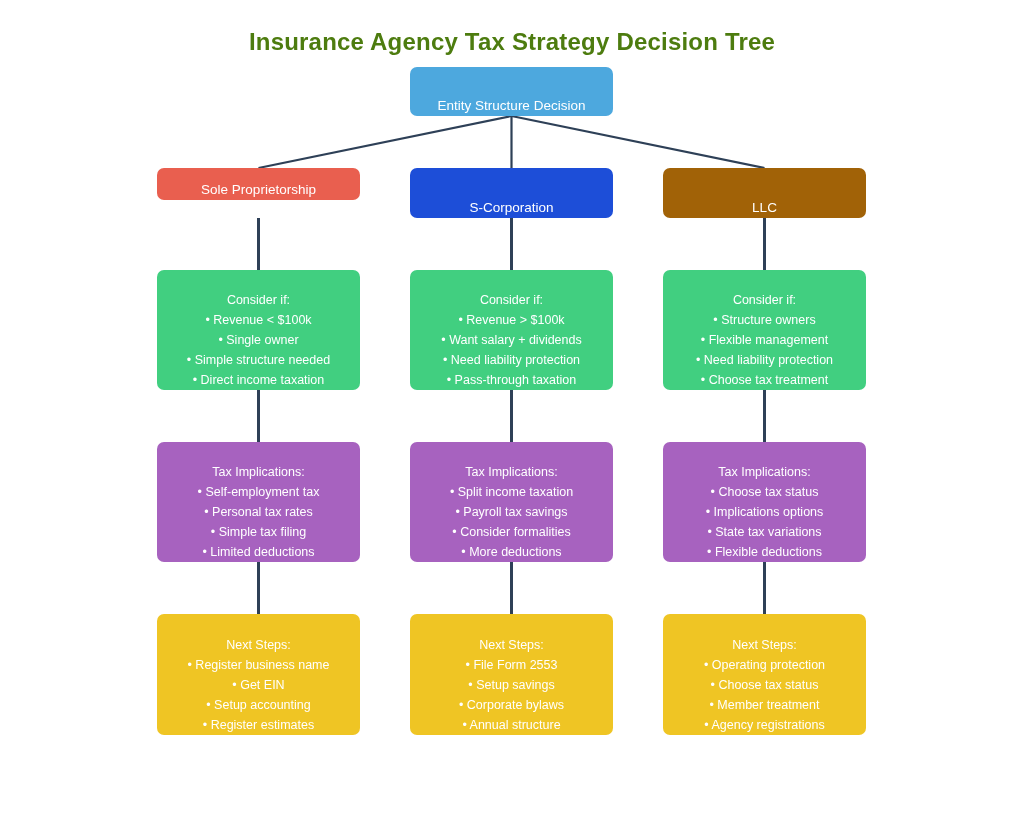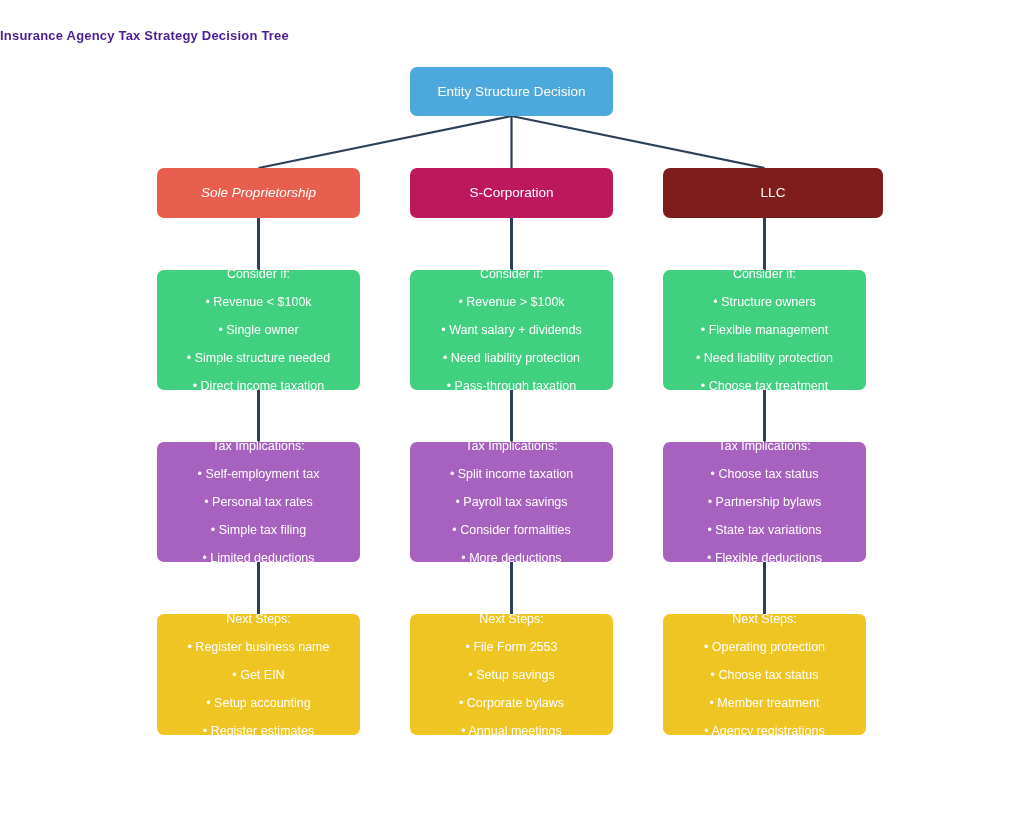--- a/index.html
+++ b/index.html
@@ -29,56 +29,56 @@
     width: 1024px;
     height: 821px;
     pointer-events: none;
   }
 
   .chart-title {
     position: absolute;
     left: 0;
     top: 28px;
     width: 1024px;
-    font-size: 13px;
+    text-align: center;
+    font-size: 24px;
     font-weight: bold;
-    color: #4c1d95;
+    color: #4d7c0f;
     letter-spacing: 0.2px;
   }
 
   .node {
     position: absolute;
     box-sizing: border-box;
     border-radius: 7px;
     color: #ffffff;
     display: flex;
     flex-direction: column;
     align-items: center;
-    justify-content: center;
+    justify-content: flex-end;
     text-align: center;
     font-size: 12.5px;
     line-height: 20px;
   }
 
   .node-root {
     font-size: 13.5px;
   }
 
   .node-entity {
     font-size: 13.5px;
   }
 
   .node-title {
     display: block;
     margin-bottom: 0px;
   }
 
   .node-item {
     display: block;
-    margin-top: 8px;
   }
 </style>
 </head>
 <body>
 
 <div id="diagram-canvas">
 
   <div class="chart-title">Insurance Agency Tax Strategy Decision Tree</div>
 
   <svg id="connector-layer" viewBox="0 0 1024 821" width="1024" height="821">
@@ -97,27 +97,27 @@
 
     <line x1="764.5" y1="218" x2="764.5" y2="270" stroke="#2e4057" stroke-width="3"></line>
     <line x1="764.5" y1="390" x2="764.5" y2="442" stroke="#2e4057" stroke-width="3"></line>
     <line x1="764.5" y1="562" x2="764.5" y2="614" stroke="#2e4057" stroke-width="3"></line>
   </svg>
 
   <div class="node node-root" style="left:410px; top:67px; width:203px; height:49px; background:#4da8de;">
     <span class="node-title">Entity Structure Decision</span>
   </div>
 
-  <div class="node node-entity" style="left:157px; top:168px; width:203px; height:50px; background:#e95f4f;font-style:italic;">
+  <div class="node node-entity" style="left:157px; top:168px; width:203px; height:32px; background:#e95f4f;">
     <span class="node-title">Sole Proprietorship</span>
   </div>
-  <div class="node node-entity" style="left:410px; top:168px; width:203px; height:50px; background:#be185d;">
+  <div class="node node-entity" style="left:410px; top:168px; width:203px; height:50px; background:#1d4ed8;">
     <span class="node-title">S-Corporation</span>
   </div>
-  <div class="node node-entity" style="left:663px; top:168px; width:220px; height:50px; background:#7f1d1d;">
+  <div class="node node-entity" style="left:663px; top:168px; width:203px; height:50px; background:#a16207;">
     <span class="node-title">LLC</span>
   </div>
 
   <div class="node" style="left:157px; top:270px; width:203px; height:120px; background:#41cf80;">
     <span class="node-title">Consider if:</span>
     <span class="node-item">• Revenue &lt; $100k</span>
     <span class="node-item">• Single owner</span>
     <span class="node-item">• Simple structure needed</span>
     <span class="node-item">• Direct income taxation</span>
   </div>
@@ -146,38 +146,38 @@
   <div class="node" style="left:410px; top:442px; width:203px; height:120px; background:#a762bf;">
     <span class="node-title">Tax Implications:</span>
     <span class="node-item">• Split income taxation</span>
     <span class="node-item">• Payroll tax savings</span>
     <span class="node-item">• Consider formalities</span>
     <span class="node-item">• More deductions</span>
   </div>
   <div class="node" style="left:663px; top:442px; width:203px; height:120px; background:#a762bf;">
     <span class="node-title">Tax Implications:</span>
     <span class="node-item">• Choose tax status</span>
-    <span class="node-item">• Partnership bylaws</span>
+    <span class="node-item">• Implications options</span>
     <span class="node-item">• State tax variations</span>
     <span class="node-item">• Flexible deductions</span>
   </div>
 
   <div class="node" style="left:157px; top:614px; width:203px; height:121px; background:#efc524;">
     <span class="node-title">Next Steps:</span>
     <span class="node-item">• Register business name</span>
     <span class="node-item">• Get EIN</span>
     <span class="node-item">• Setup accounting</span>
     <span class="node-item">• Register estimates</span>
   </div>
   <div class="node" style="left:410px; top:614px; width:203px; height:121px; background:#efc524;">
     <span class="node-title">Next Steps:</span>
     <span class="node-item">• File Form 2553</span>
     <span class="node-item">• Setup savings</span>
     <span class="node-item">• Corporate bylaws</span>
-    <span class="node-item">• Annual meetings</span>
+    <span class="node-item">• Annual structure</span>
   </div>
   <div class="node" style="left:663px; top:614px; width:203px; height:121px; background:#efc524;">
     <span class="node-title">Next Steps:</span>
     <span class="node-item">• Operating protection</span>
     <span class="node-item">• Choose tax status</span>
     <span class="node-item">• Member treatment</span>
     <span class="node-item">• Agency registrations</span>
   </div>
 
 </div>

